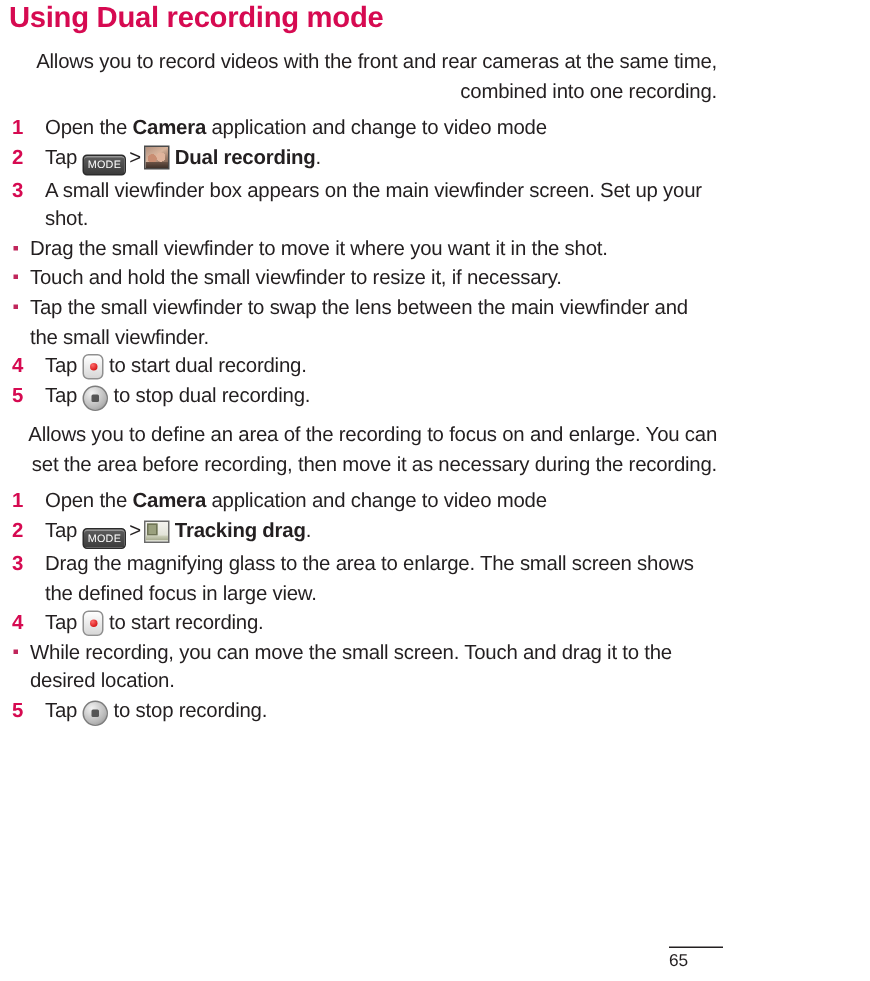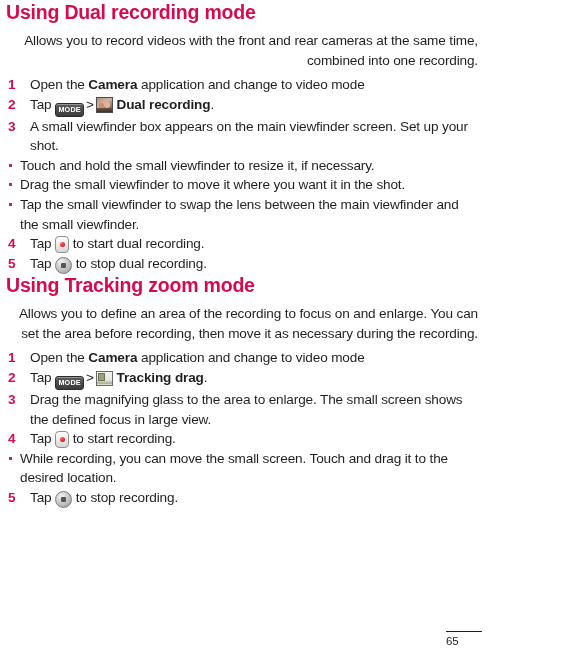--- a/index.html
+++ b/index.html
@@ -94,21 +94,21 @@
   }
   .mode-btn {
     width: 27px;
     height: 12px;
     border-radius: 3px;
     background: linear-gradient(#5d5d5d, #3c3c3c);
     border: 1px solid #2b2b2b;
     box-shadow: inset 0 1px 0 rgba(255,255,255,0.35);
     color: #ffffff;
     font-size: 7.2px;
-    font-weight: bold;
+    font-weight: normal;
     line-height: 12px;
     text-align: center;
     letter-spacing: 0.2px;
     font-family: "Liberation Sans", sans-serif;
     position: relative;
     top: 0px;
   }
   .gt { padding: 0 2px; color: #231f20; }
 
   .thumb-dual {
@@ -237,26 +237,26 @@
       <b>Dual recording</b><span class="ind">.</span>
     </li>
 
     <li class="step">
       <span class="num">3</span>
       <span class="ind">A small viewfinder box appears on the main viewfinder screen. Set up your shot.</span>
     </li>
 
     <li class="bullet">
       <span class="dot"></span>
-      <span class="ind">Touch and hold the small viewfinder to resize it, if necessary.</span>
+      <span class="ind">Drag the small viewfinder to move it where you want it in the shot.</span>
     </li>
 
     <li class="bullet">
       <span class="dot"></span>
-      <span class="ind">Drag the small viewfinder to move it where you want it in the shot.</span>
+      <span class="ind">Touch and hold the small viewfinder to resize it, if necessary.</span>
     </li>
 
     <li class="bullet">
       <span class="dot"></span>
       <span class="ind">Tap the small viewfinder to swap the lens between the main viewfinder and the small viewfinder.</span>
     </li>
 
     <li class="step">
       <span class="num">4</span>
       <span class="ind">Tap</span>
@@ -264,21 +264,20 @@
     </li>
 
     <li class="step">
       <span class="num">5</span>
       <span class="ind">Tap</span>
       <span class="icon stop-btn"></span><span class="ind"> to stop dual recording.</span>
     </li>
 
   </ol>
 
-  <h1 class="section-title sec2-title">Using Tracking zoom mode</h1>
 
   <p class="intro sec2-intro">Allows you to define an area of the recording to focus on and enlarge. You can set the area before recording, then move it as necessary during the recording.</p>
 
   <ol class="steps">
 
     <li class="step">
       <span class="num">1</span>
       <span class="ind">Open the </span><b>Camera</b><span class="ind"> application and change to video mode</span>
     </li>
 

